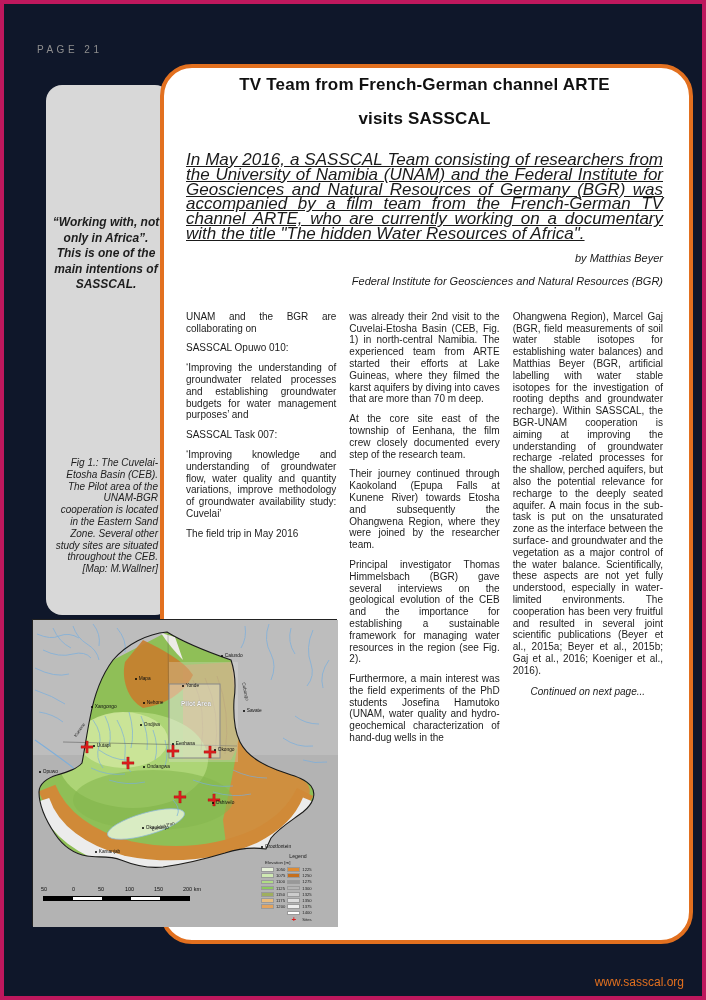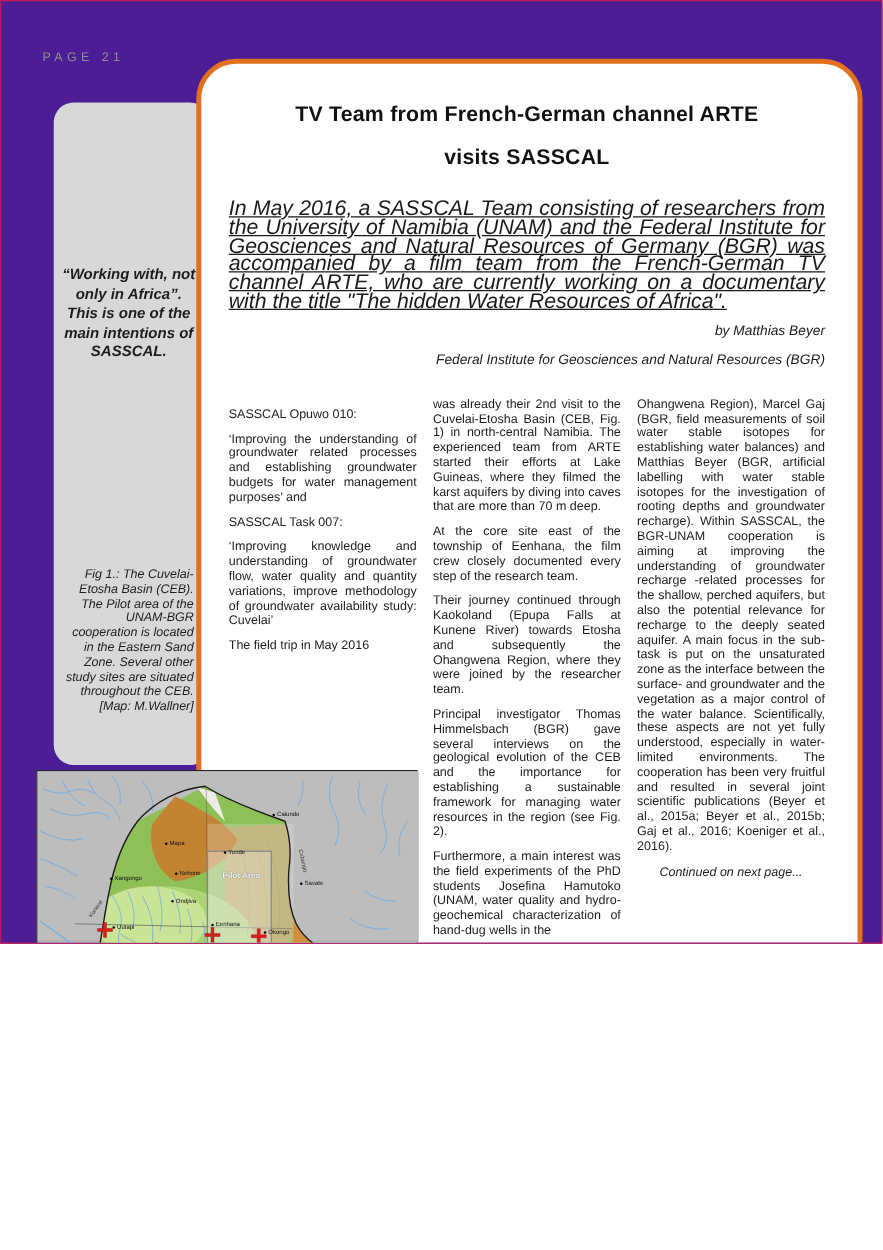--- a/index.html
+++ b/index.html
@@ -1,25 +1,25 @@
 <!DOCTYPE html>
 <html><head>
 <meta charset="utf-8">
 <style>
   * { margin:0; padding:0; box-sizing:border-box; }
   html,body { width:706px; height:1000px; background:#fff; font-family:"Liberation Sans", sans-serif; }
-  .page { position:absolute; inset:0; width:706px; height:755px; background:#4c1d95; border:1px solid #be185d; overflow:hidden; }
+  .page { position:absolute; inset:0; width:706px; height:1000px; background:#0f172a; border:4px solid #be185d; overflow:hidden; }
 
   .page-num { position:absolute; left:33px; top:40px; font-size:10px; letter-spacing:3.5px; color:#8f8f8f; }
 
   .gray-box { position:absolute; left:42px; top:81px; width:125px; height:530px; background:#d8d8d8; border-radius:16px; z-index:1; }
   .quote { position:absolute; left:6px; top:130px; width:108px; text-align:center; font-weight:bold; font-style:italic; font-size:12px; line-height:15.5px; color:#1d1d1d; }
   .figcap { position:absolute; left:8px; top:372px; width:104px; text-align:right; font-style:italic; font-size:10px; line-height:11.8px; color:#1d1d1d; }
 
-  .article-box { position:absolute; left:156px; top:46px; width:533px; height:880px; background:#fff; border:4px solid #e2701f; border-radius:32px; z-index:2; padding:31px 26px 0 22px; }
+  .article-box { position:absolute; left:156px; top:60px; width:533px; height:880px; background:#fff; border:4px solid #e2701f; border-radius:32px; z-index:2; padding:7px 26px 0 22px; }
   .title-line { text-align:center; font-weight:bold; font-size:17px; color:#111; letter-spacing:.2px; }
   .title-line.second { margin-top:14px; }
   .intro { margin-top:24px; font-style:italic; font-size:17px; line-height:14.8px; text-align:justify; color:#1a1a1a;text-decoration:underline; }
   .byline { margin-top:9px; text-align:right; font-style:italic; font-size:11px; line-height:14.5px; color:#1a1a1a; }
   .cols { display:flex; gap:13px; margin-top:22px; }
   .col { width:152px; font-size:10px; line-height:11.8px; text-align:justify; color:#1c1c1c; }
   .col p { margin-bottom:6px; }
   .col p.task { text-align:left; }
   .continued { font-style:italic; text-align:center; margin-top:10px; }
 
@@ -59,20 +59,21 @@
   </div>
 
   <div class="article-box">
     <div class="title-line">TV Team from French-German channel  ARTE</div>
     <div class="title-line second">visits SASSCAL</div>
     <div class="intro">In May 2016, a SASSCAL Team consisting of researchers from the University of Namibia (UNAM) and the Federal Institute for Geosciences and Natural Resources of Germany (BGR) was accompanied by a film team from the French-German TV channel ARTE, who are currently working on a documentary with the title "The hidden Water Resources of Africa".</div>
     <div class="byline">by Matthias Beyer</div>
     <div class="byline">Federal Institute for Geosciences and Natural Resources (BGR)</div>
     <div class="cols">
       <div class="col">
+        <p>UNAM and the BGR are collaborating on</p>
         <p class="task" style="margin-top:8px;">SASSCAL Opuwo 010:</p>
         <p style="margin-top:8px;">‘Improving the understanding of groundwater related processes and establishing groundwater budgets for water management purposes’ and</p>
         <p class="task" style="margin-top:8px;">SASSCAL Task 007:</p>
         <p style="margin-top:8px;">‘Improving knowledge and understanding of groundwater flow, water quality and quantity variations, improve methodology of groundwater availability study: Cuvelai’</p>
         <p style="margin-top:8px;">The field trip in May 2016</p>
       </div>
       <div class="col">
         <p>was already their 2nd visit to the Cuvelai-Etosha Basin (CEB, Fig. 1) in north-central Namibia. The experienced team from ARTE started their efforts at Lake Guineas, where they filmed the karst aquifers by diving into caves that are more than 70 m deep.</p>
         <p style="margin-top:8px;">At the core site east of the township of Eenhana, the film crew closely documented every step of the research team.</p>
         <p style="margin-top:8px;">Their journey continued through Kaokoland (Epupa Falls at Kunene River) towards Etosha and subsequently the Ohangwena Region, where they were joined by the researcher team.</p>

